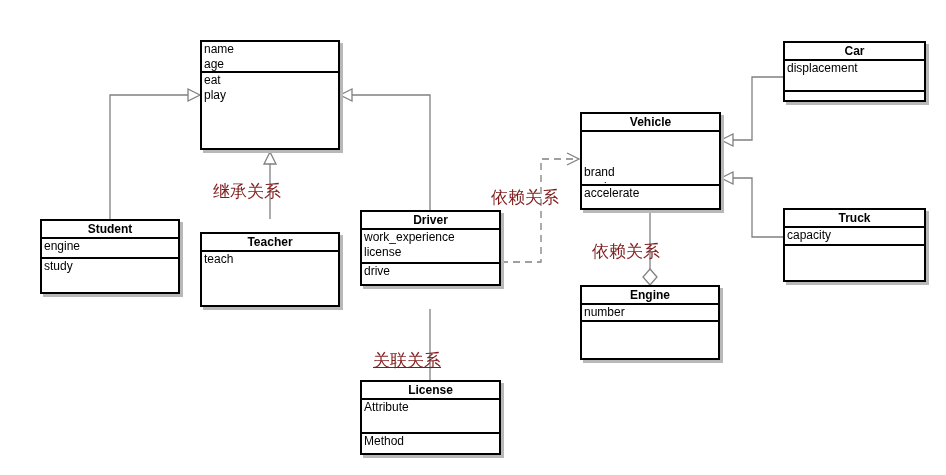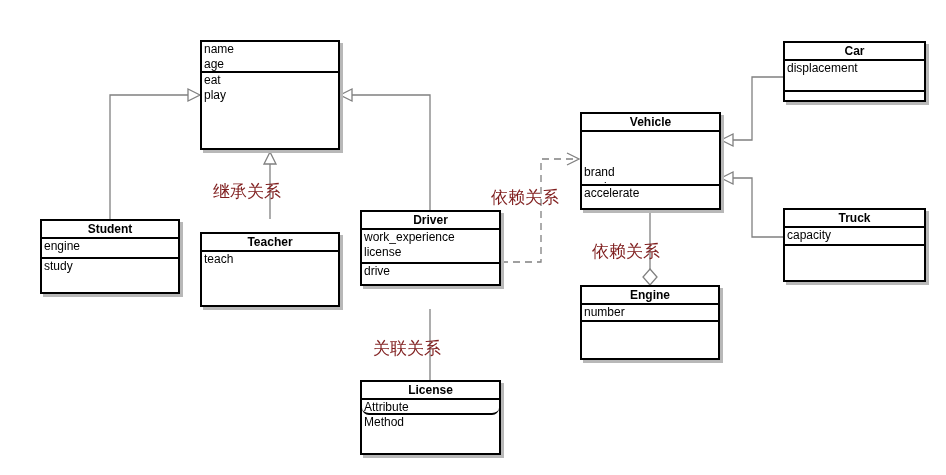--- a/index.html
+++ b/index.html
@@ -173,26 +173,26 @@
   <div class="uml-class" style="left:580px;top:285px;width:140px;height:75px;">
     <div class="uml-title">Engine</div>
     <div class="uml-attrs" style="height:17px;">
       <div class="uml-row">number</div>
     </div>
     <div class="uml-methods"></div>
   </div>
 
   <div class="uml-class" style="left:360px;top:380px;width:141px;height:75px;">
     <div class="uml-title">License</div>
-    <div class="uml-attrs" style="height:15px;border-radius:7px;">
+    <div class="uml-attrs" style="height:34px;">
       <div class="uml-row">Attribute</div>
     </div>
     <div class="uml-methods">
       <div class="uml-row">Method</div>
     </div>
   </div>
 
   <div class="edge-label" style="left:213px;top:180px;">继承关系</div>
   <div class="edge-label" style="left:491px;top:186px;">依赖关系</div>
   <div class="edge-label" style="left:592px;top:240px;">依赖关系</div>
-  <div class="edge-label" style="left:373px;top:337px;">关联关系</div>
+  <div class="edge-label" style="left:373px;top:349px;text-decoration:underline;">关联关系</div>
 
 </div>
 
 </body></html>

